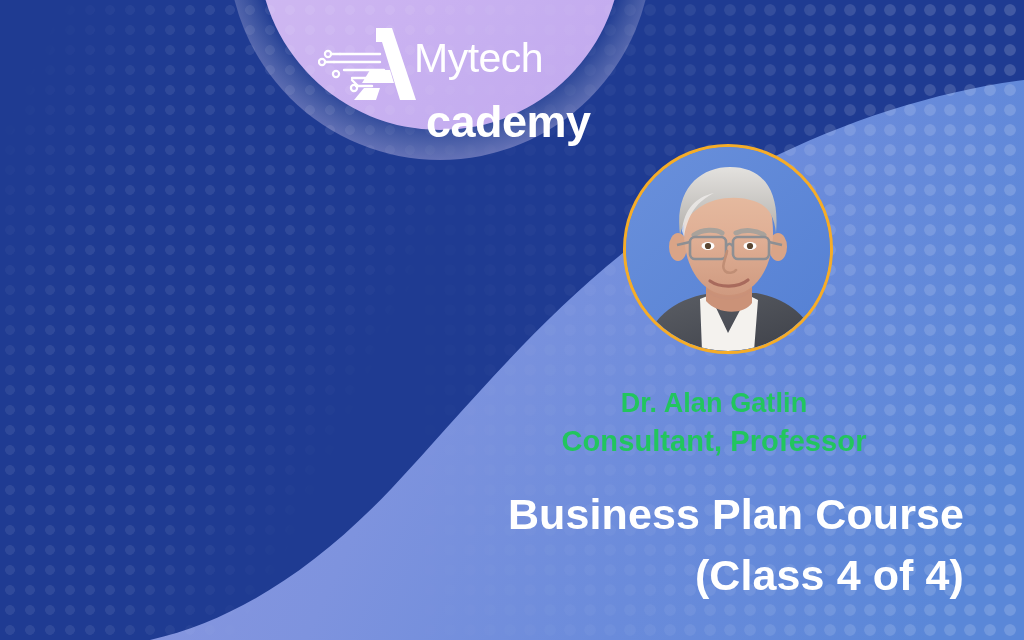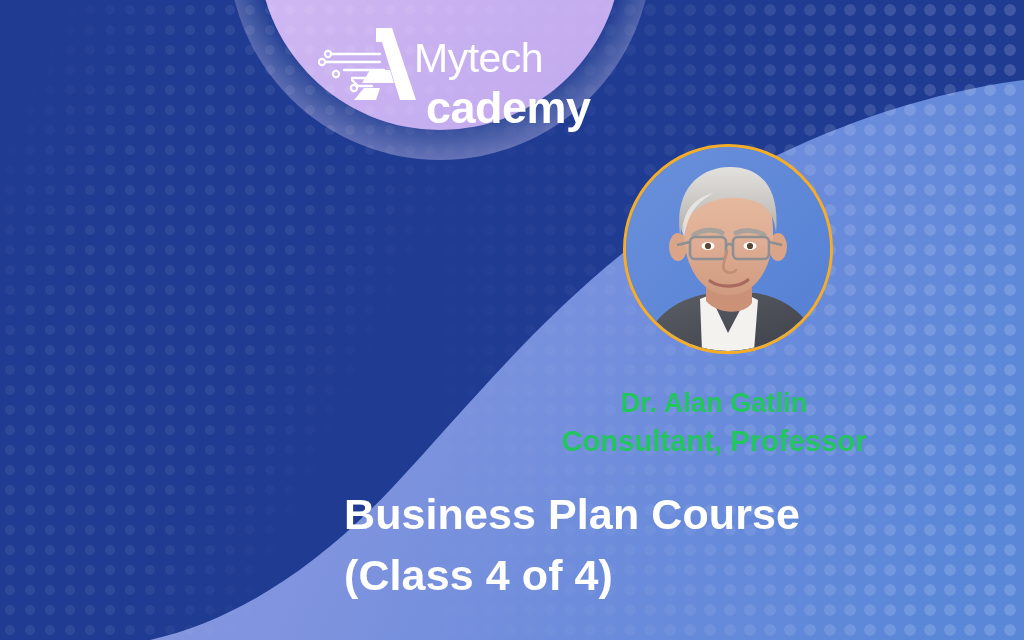--- a/index.html
+++ b/index.html
@@ -54,21 +54,21 @@
     white-space:nowrap;
   }
   #logo-word-top {
     display:block;
     font-size:41px; font-weight:300; letter-spacing:-0.5px;
     margin-left:8px;
   }
   #logo-word-bottom {
     display:block;
     font-size:45px; font-weight:700; letter-spacing:-0.5px;
-    margin-top:6px; margin-left:20px;
+    margin-top:20px; margin-left:20px;
   }
 
   
   #portrait {
     position:absolute;
     left:623px; top:144px;
     width:210px; height:210px;
     border-radius:50%;
     border:3px solid #f5ac28;
     overflow:hidden;
@@ -88,21 +88,21 @@
     font-size:27px; font-weight:700; letter-spacing:0.1px; line-height:1.32;
   }
   #speaker-role {
     font-size:29px; font-weight:700; letter-spacing:0.1px; line-height:1.32;
   }
 
   #course-block {
     position:absolute;
     left:344px; top:487px;
     width:620px;
-    text-align:left;
+    text-align:right;
     color:#ffffff;
   }
   #course-title-1 {
     font-size:43px; font-weight:700; letter-spacing:0.1px; line-height:1.28;
   }
   #course-title-2 {
     font-size:43px; font-weight:700; letter-spacing:0.1px; line-height:1.28;
     margin-top:6px;
   }
 </style>

